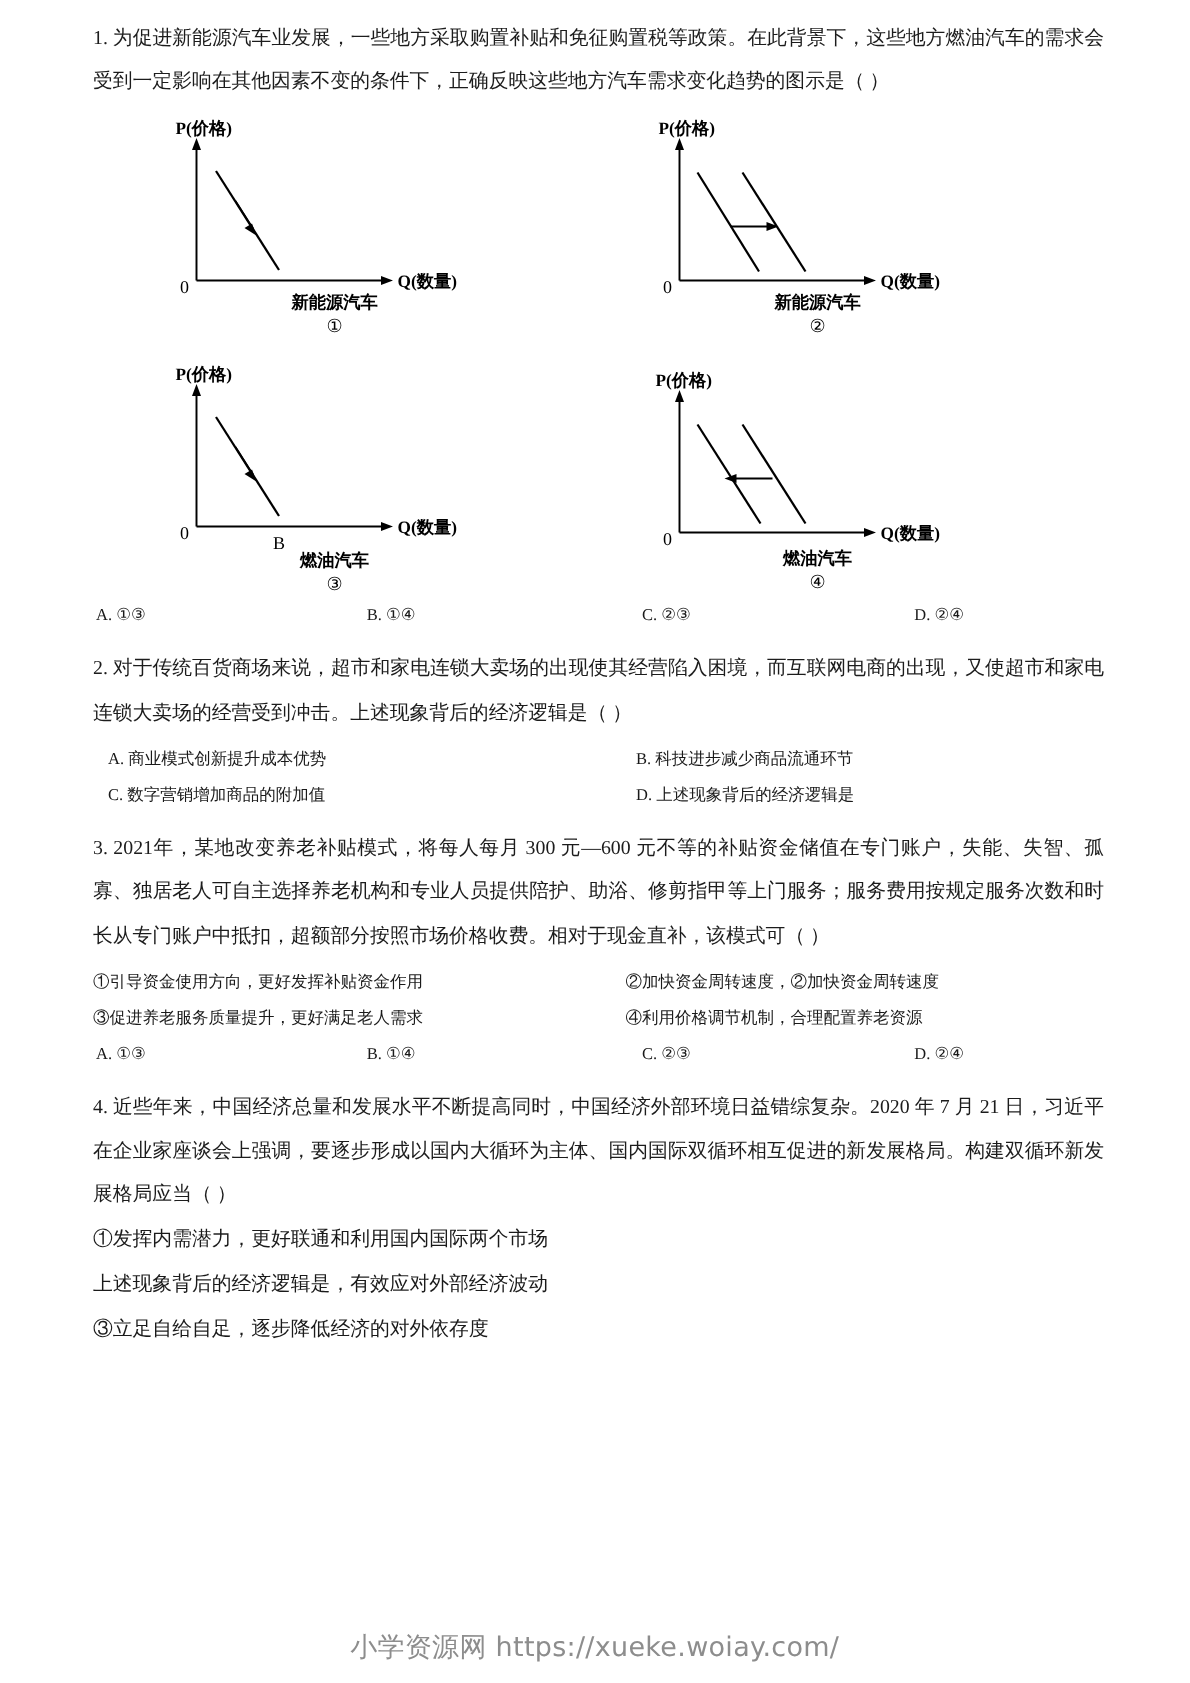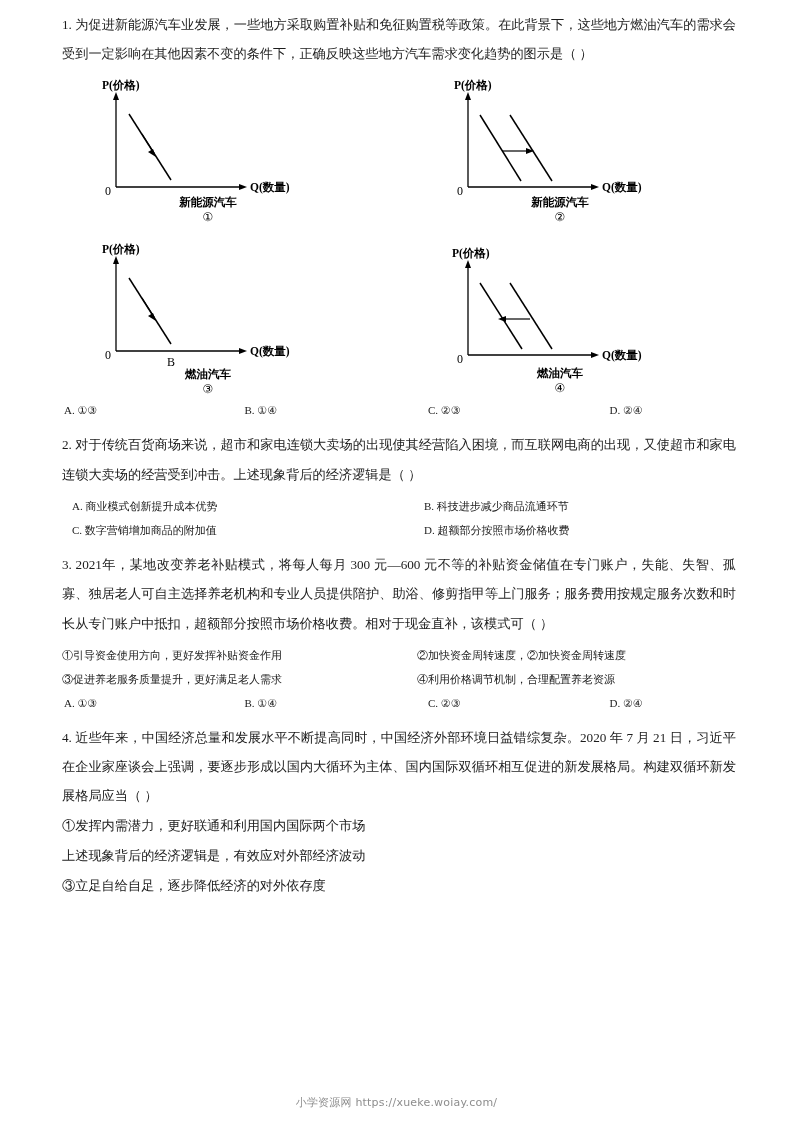--- a/index.html
+++ b/index.html
@@ -71,21 +71,21 @@
     font-size: 13.2px;
     line-height: 2.3;
     margin: 0;
   }
   .charts {
     margin: 10px 0 2px 0;
     position: relative;
   }
   .chart-row {
     display: flex;
-    justify-content: space-between;
+    justify-content: center;
   }
   .chart-cell {
     width: 310px;
     position: relative;
   }
   .chart-cell.left { margin-left: 12px; }
   .chart-cell.right { margin-left: 12px; }
   .chart-svg { display: block; }
   .chart-caption {
     text-align: center;
@@ -102,21 +102,21 @@
     font-size: 12px;
     margin-top: 1px;
   }
   .footer-wm {
     position: absolute;
     left: 0;
     right: 0;
     bottom: 22px;
     text-align: center;
     font-family: "DejaVu Sans", "Liberation Sans", sans-serif;
-    font-size: 11px;
+    font-size: 18px;
     color: #8d8d8d;
     letter-spacing: 0.2px;
   }
   .axis-label {
     font-family: "Liberation Serif", serif;
     font-size: 11.5px;
     font-weight: bold;
   }
   .tiny-b {
     font-family: "Liberation Serif", serif;
@@ -248,21 +248,21 @@
 
     <p class="q-stem">2. 对于传统百货商场来说，超市和家电连锁大卖场的出现使其经营陷入困境，而互联网电商的出现，又使超市和家电连锁大卖场的经营受到冲击。上述现象背后的经济逻辑是（    ）</p>
 
     <div class="opt-block">
       <div class="opt-row duo">
         <div>A.  商业模式创新提升成本优势</div>
         <div>B.  科技进步减少商品流通环节</div>
       </div>
       <div class="opt-row duo">
         <div>C.  数字营销增加商品的附加值</div>
-        <div>D.  超额部分按照市场价格收费</div>
+        <div>D.  上述现象背后的经济逻辑是</div>
       </div>
     </div>
 
     <p class="q-stem">3. 2021年，某地改变养老补贴模式，将每人每月 300 元—600 元不等的补贴资金储值在专门账户，失能、失智、孤寡、独居老人可自主选择养老机构和专业人员提供陪护、助浴、修剪指甲等上门服务；服务费用按规定服务次数和时长从专门账户中抵扣，超额部分按照市场价格收费。相对于现金直补，该模式可（    ）</p>
 
     <div class="opt-block">
       <div class="opt-row duo duo-tight">
         <div>①引导资金使用方向，更好发挥补贴资金作用</div>
         <div>②加快资金周转速度，②加快资金周转速度</div>
       </div>

